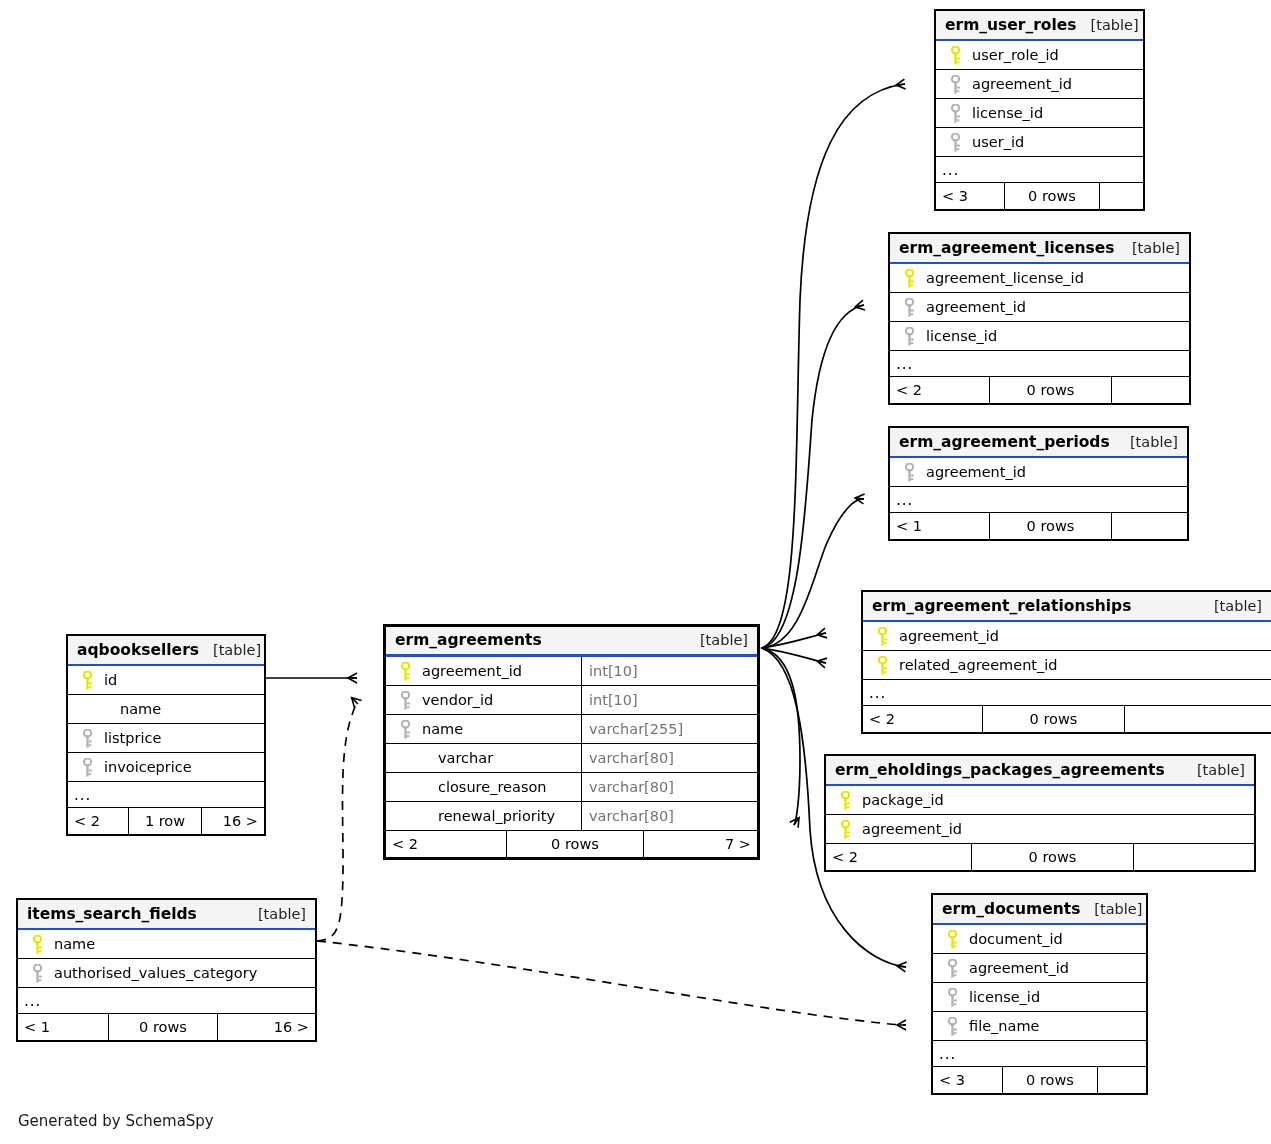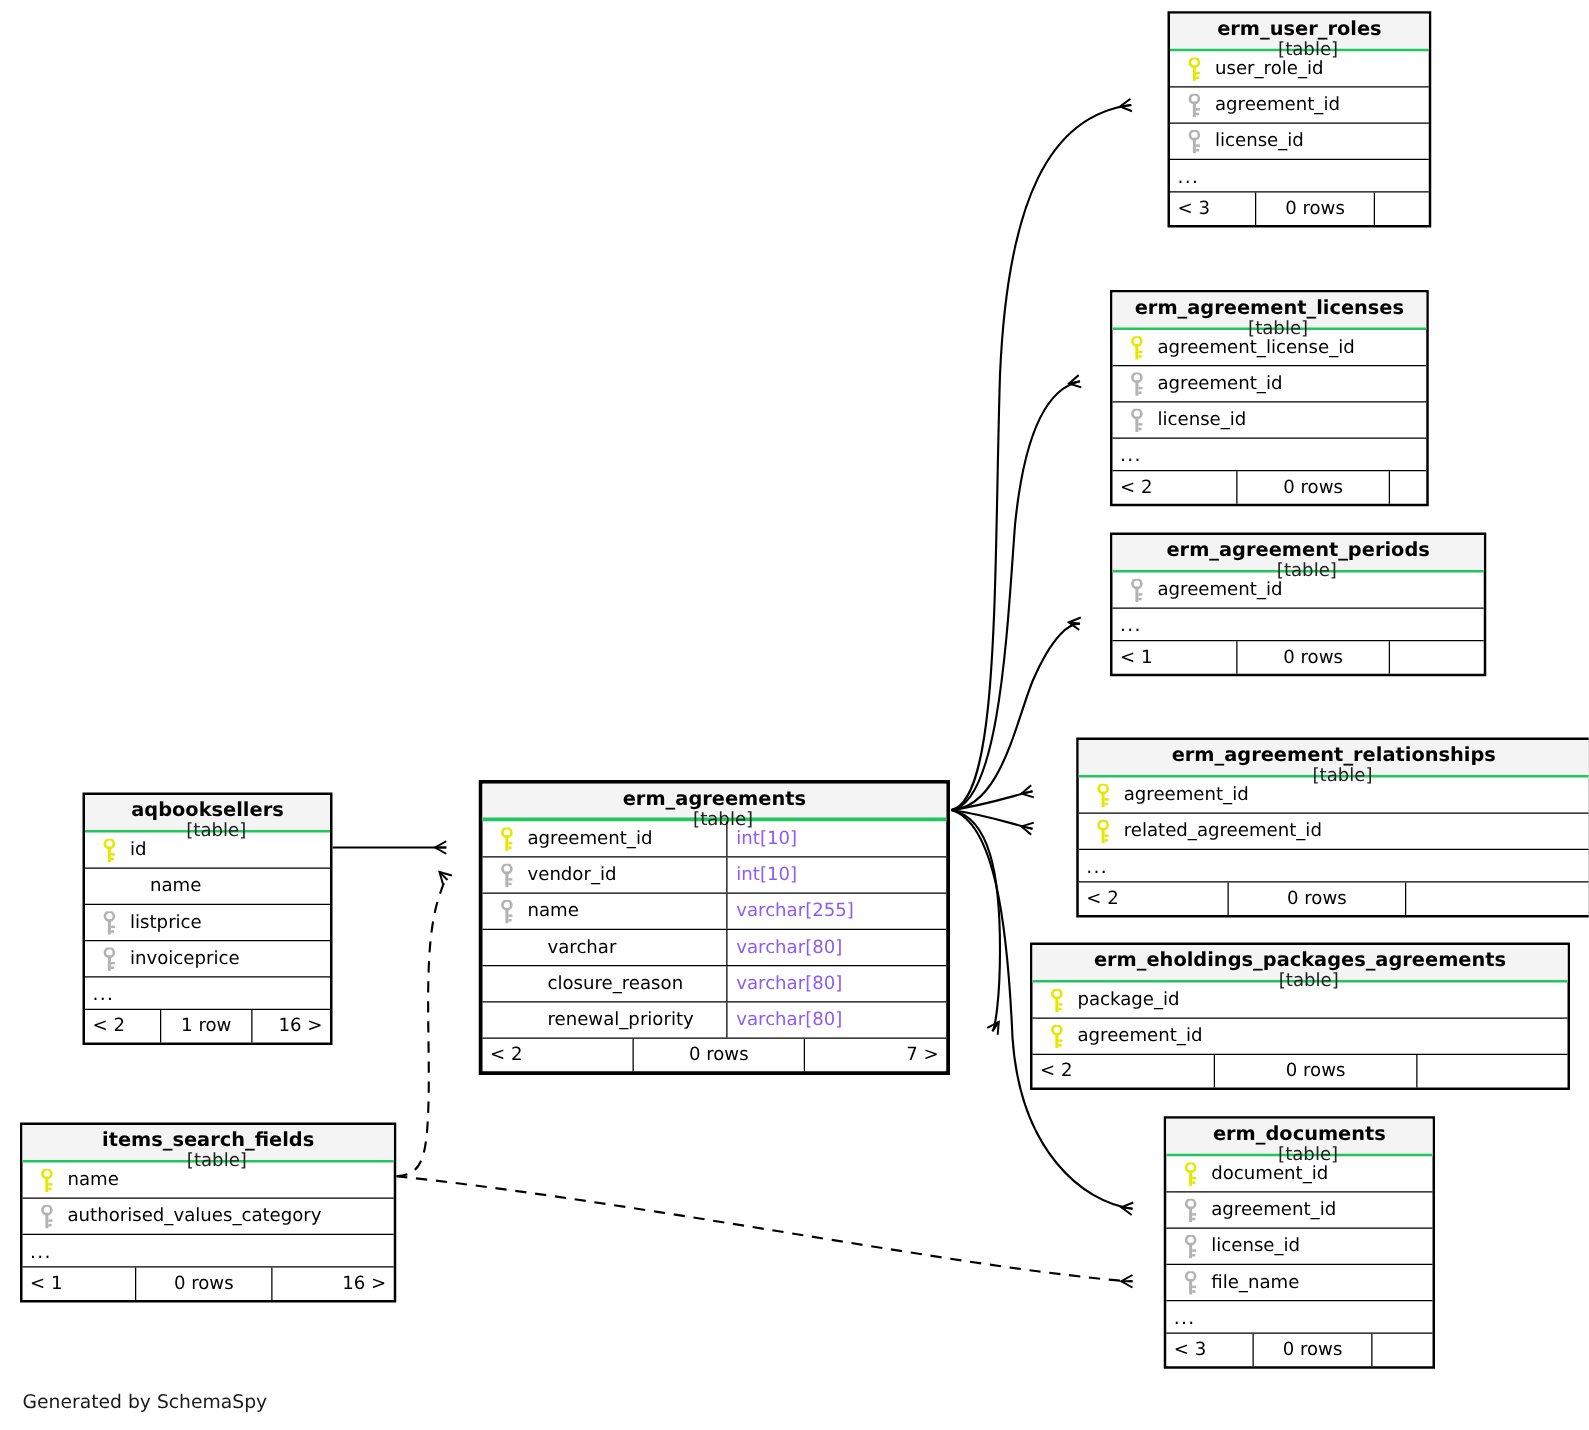--- a/index.html
+++ b/index.html
@@ -33,28 +33,27 @@
     background: #ffffff;
     border: 2px solid #000000;
     box-sizing: border-box;
     z-index: 2;
   }
   .table-node.focus {
     border-width: 3px;
   }
   .tbl-header {
     background: #f4f4f4;
-    border-bottom: 2px solid #22c55e;
+    border-bottom: 2px solid #1d4ed8;
     display: flex;
     align-items: center;
     justify-content: space-between;
     padding: 3px 9px 4px 9px;
     box-sizing: border-box;
     height: 30px;
-    flex-direction: column;
   }
   .focus > .tbl-header { border-bottom-width: 3px; }
   .tbl-name {
     font-weight: bold;
     font-size: 15.5px;
     color: #000000;
     white-space: nowrap;
   }
   .tbl-kind {
     font-size: 14.5px;
@@ -81,21 +80,21 @@
   }
   .col-right {
     flex: 0 0 auto;
     height: 100%;
     display: flex;
     align-items: center;
     padding-left: 7px;
     border-left: 1.5px solid #000000;
     box-sizing: border-box;
     font-size: 14.5px;
-    color: #8b5cf6;
+    color: #737373;
     white-space: nowrap;
   }
   .keyslot {
     width: 22px;
     flex: 0 0 22px;
     display: flex;
     align-items: center;
     justify-content: center;
   }
   .col-label {
@@ -213,28 +212,41 @@
             <svg class="key-icon" width="11" height="19" viewBox="0 0 11 19">
               <circle cx="5.5" cy="4" r="3.6" fill="none" stroke="#b3b3b3" stroke-width="2.1"></circle>
               <rect x="4.3" y="6.2" width="2.4" height="12.4" fill="#b3b3b3"></rect>
               <rect x="6.7" y="11.5" width="3.2" height="2" fill="#b3b3b3"></rect>
               <rect x="6.7" y="15.2" width="2.6" height="2" fill="#b3b3b3"></rect>
             </svg>
           </span>
           <span class="col-label">license_id</span>
         </div>
       </div>
+      <div class="col-row">
+        <div class="col-left">
+          <span class="keyslot">
+            <svg class="key-icon" width="11" height="19" viewBox="0 0 11 19">
+              <circle cx="5.5" cy="4" r="3.6" fill="none" stroke="#b3b3b3" stroke-width="2.1"></circle>
+              <rect x="4.3" y="6.2" width="2.4" height="12.4" fill="#b3b3b3"></rect>
+              <rect x="6.7" y="11.5" width="3.2" height="2" fill="#b3b3b3"></rect>
+              <rect x="6.7" y="15.2" width="2.6" height="2" fill="#b3b3b3"></rect>
+            </svg>
+          </span>
+          <span class="col-label">user_id</span>
+        </div>
+      </div>
       <div class="ellipsis-row">...</div>
       <div class="footer-row">
         <div class="footer-cell c1" style="flex:0 0 68px">&lt; 3</div>
         <div class="footer-cell c2" style="flex:0 0 95px">0 rows</div>
         <div class="footer-cell c3" style="flex:1 1 auto"></div>
       </div>
     </div>
-    <div class="table-node" style="left: 888px; top: 232px; width: 255px;">
+    <div class="table-node" style="left: 888px; top: 232px; width: 303px;">
       <div class="tbl-header">
         <span class="tbl-name">erm_agreement_licenses</span>
         <span class="tbl-kind">[table]</span>
       </div>
       <div class="col-row">
         <div class="col-left">
           <span class="keyslot">
             <svg class="key-icon" width="11" height="19" viewBox="0 0 11 19">
               <circle cx="5.5" cy="4" r="3.6" fill="none" stroke="#e6e600" stroke-width="2.1"></circle>
               <rect x="4.3" y="6.2" width="2.4" height="12.4" fill="#e6e600"></rect>

